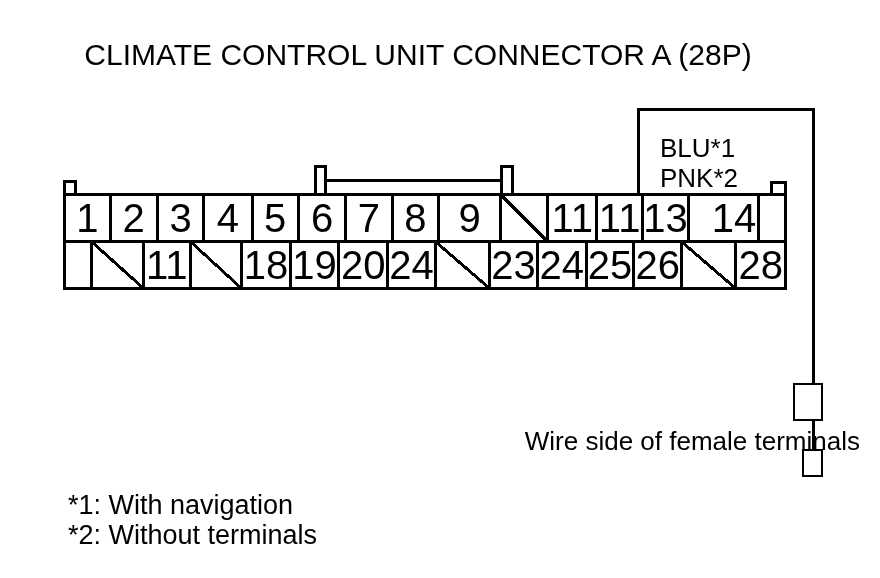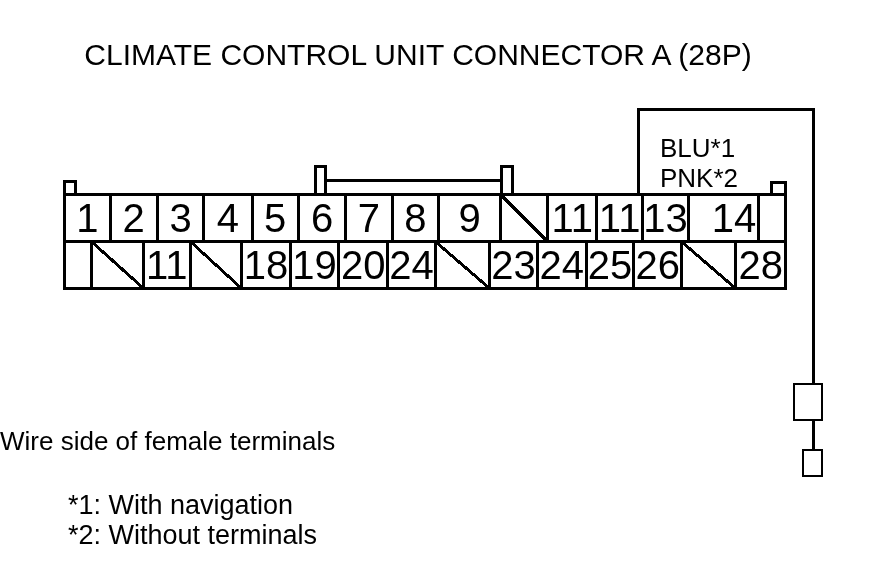--- a/index.html
+++ b/index.html
@@ -48,21 +48,21 @@
   }
   .latch-tab{height:28px;top:165px;}
   .latch-left{left:314px;width:13px;}
   .latch-right{left:500px;width:14px;}
   
   .wire1{position:absolute;left:812px;top:193px;width:3px;height:190px;background:#000;}
   .wire2{position:absolute;left:812px;top:421px;width:3px;height:28px;background:#000;}
   .term-large{position:absolute;left:793px;top:383px;width:30px;height:38px;box-sizing:border-box;border:2px solid #000;background:#fff;}
   .term-small{position:absolute;left:802px;top:449px;width:21px;height:28px;box-sizing:border-box;border:2px solid #000;background:#fff;}
   .caption{
-    position:absolute;top:426px;left:0;width:860px;text-align:left;font-size:26px;
+    position:absolute;top:426px;left:0;width:860px;text-align:right;font-size:26px;
   }
   .footnotes{position:absolute;left:68px;top:490px;font-size:27px;line-height:30px;}
 </style>
 </head>
 <body>
 
 <div class="canvas">
 
   <div class="title">CLIMATE CONTROL UNIT CONNECTOR A (28P)</div>
 

